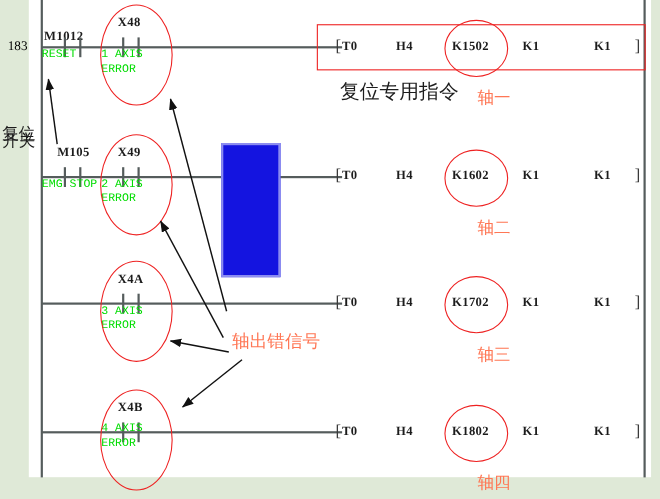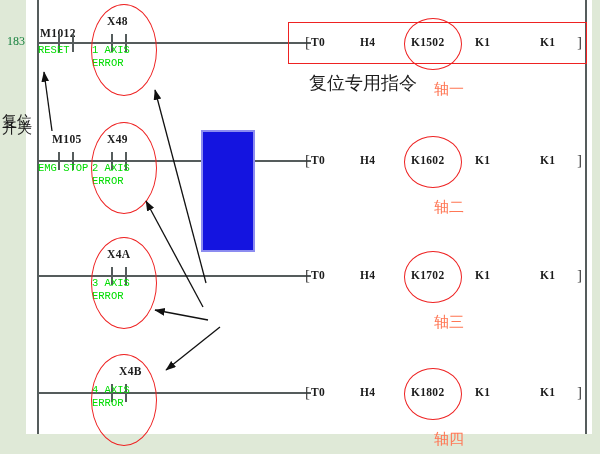--- a/index.html
+++ b/index.html
@@ -63,21 +63,21 @@
   }
   
   .dev-comment{
     position:absolute;
     font-family:"Liberation Mono","DejaVu Sans Mono", monospace;
     font-size:10.5px;color:#00dd00;line-height:12.5px;
     white-space:pre;letter-spacing:0px;
   }
   .step-no{
     position:absolute;
-    font-size:12px;color:#15803d;white-space:nowrap;
+    font-size:12px;color:#000000;white-space:nowrap;
   }
 
   
   .instr{
     position:absolute;height:20px;
   }
   .instr .brk{
     position:absolute;font-size:15px;color:#3a3a3a;line-height:20px;
   }
   .instr .tok{
@@ -198,21 +198,21 @@
     <span class="tok" style="left:6px;">T0</span>
     <span class="tok" style="left:55px;">H4</span>
     <span class="tok" style="left:106px;">K1702</span>
     <span class="tok" style="left:170px;">K1</span>
     <span class="tok" style="left:235px;">K1</span>
     <span class="brk" style="left:272px;">]</span>
   </div>
 
   <div class="rung" style="left:38px;top:392px;width:273px;"></div>
 
-  <div class="dev-label" style="left:107px;top:365px;margin-left:12px;">X4B</div>
+  <div class="dev-label" style="left:107px;top:365px;">X4B</div>
   <div class="contact" style="left:111px;top:384px;">
       <i class="l"></i>
       <i class="r"></i>
     </div>
   <div class="dev-comment" style="left:92px;top:384px;">4 AXIS
 ERROR</div>
 
   <div class="instr" style="left:305px;top:382px;">
     <span class="brk" style="left:0px;">[</span>
     <span class="tok" style="left:6px;">T0</span>
@@ -232,20 +232,21 @@
   <div class="ellipse" style="left:404px;top:136px;width:56px;height:50px;"></div>
   <div class="ellipse" style="left:404px;top:251px;width:56px;height:50px;"></div>
   <div class="ellipse" style="left:404px;top:368px;width:56px;height:50px;"></div>
 
   <div class="redrect" style="left:288px;top:22px;width:297px;height:40px;"></div>
 
   <div class="anno black" style="left:2px;top:112px;font-size:15px;line-height:19px;">复位</div>
   <div class="anno black" style="left:2px;top:119px;font-size:15px;line-height:19px;">开关</div>
 
   <div class="anno black" style="left:309px;top:71px;font-size:18px;">复位专用指令</div>
+  <div class="anno orange" style="left:211px;top:300px;font-size:16px;">轴出错信号</div>
 
   <div class="anno orange" style="left:434px;top:80px;font-size:15px;">轴一</div>
   <div class="anno orange" style="left:434px;top:198px;font-size:15px;">轴二</div>
   <div class="anno orange" style="left:434px;top:313px;font-size:15px;">轴三</div>
   <div class="anno orange" style="left:434px;top:430px;font-size:15px;">轴四</div>
 
   <svg class="overlay" viewBox="0 0 600 454">
     <defs>
       <marker id="ah" markerWidth="9" markerHeight="9" refX="7.5" refY="3" orient="auto" markerUnits="strokeWidth">
         <path d="M0,0 L8,3 L0,6 z" fill="#111111"></path>

